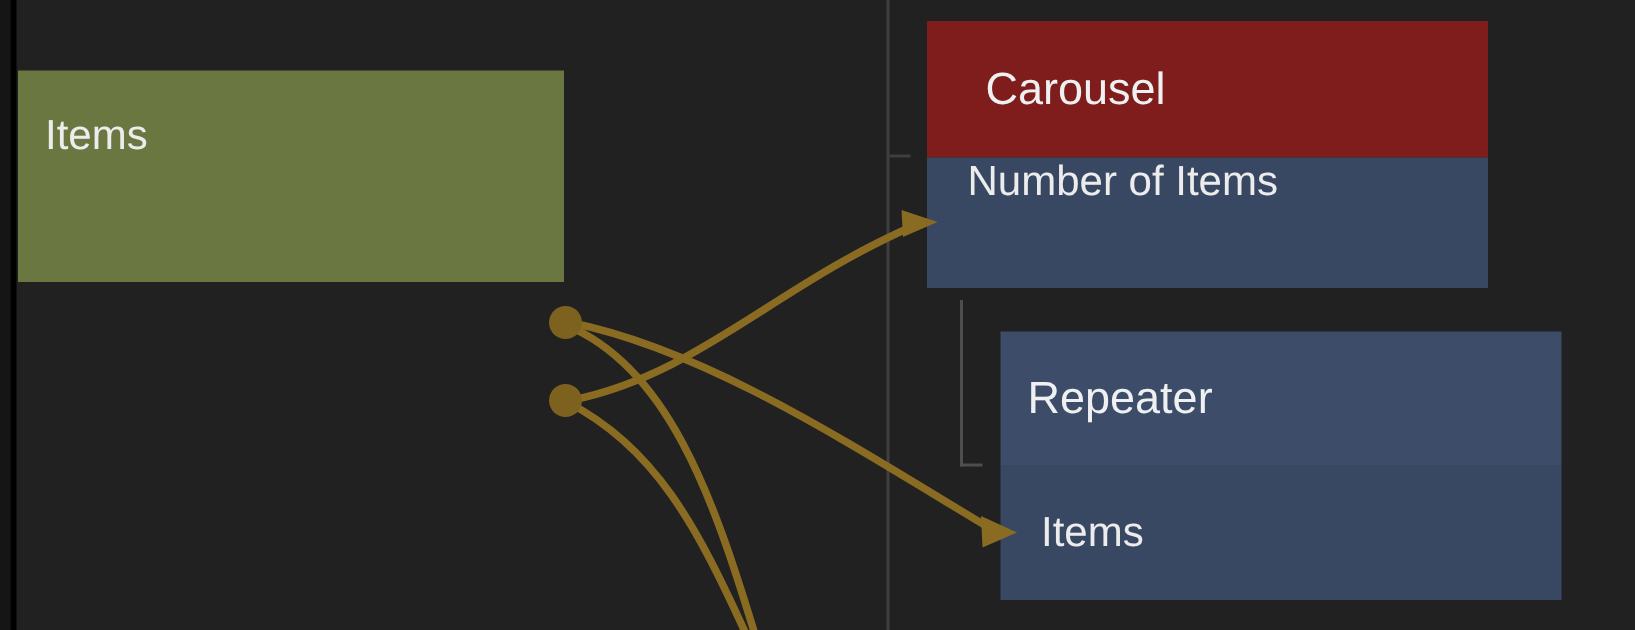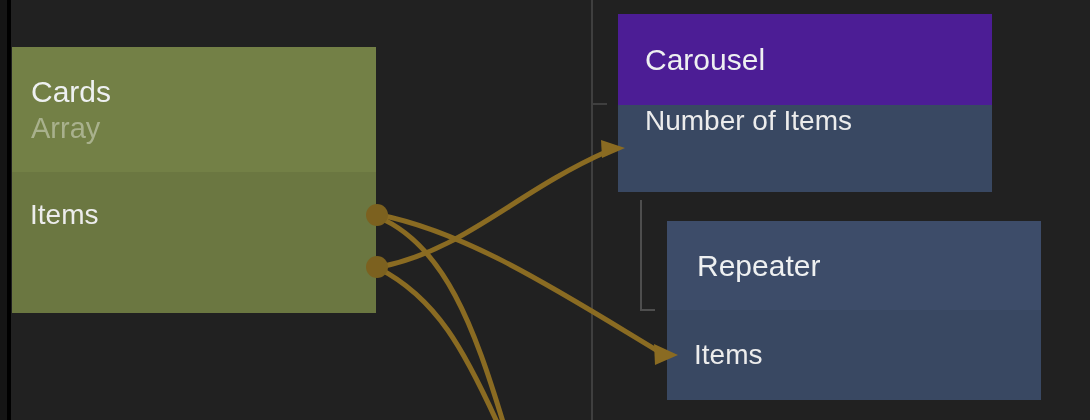--- a/index.html
+++ b/index.html
@@ -30,50 +30,46 @@
   #node-cards{left:12px;top:47px;width:364px;height:266px;}
   #node-cards .header{height:125px;background:#738046;padding-left:19px;box-sizing:border-box;}
   #node-cards .node-title{line-height:36px;}
   #node-cards .node-subtitle{font-size:29px;line-height:36px;color:#a9b18d;}
   #node-cards .body{height:141px;background:#6b7741;}
   #node-cards .row-items{position:absolute;left:18px;top:28px;height:30px;line-height:30px;}
   #node-cards .row-count{position:absolute;right:23px;top:80px;height:30px;line-height:30px;}
 
   
   #node-carousel{left:618px;top:14px;width:374px;height:178px;}
-  #node-carousel .header{height:91px;background:#4c1d95;padding-left:27px;box-sizing:border-box;}
+  #node-carousel .header{height:91px;background:#7f1d1d;padding-left:39px;box-sizing:border-box;}
   #node-carousel .body{height:87px;background:#394862;display:flex;padding-left:27px;box-sizing:border-box;}
 
   
   #node-repeater{left:667px;top:221px;width:374px;height:179px;}
-  #node-repeater .header{height:89px;background:#3d4c69;padding-left:30px;box-sizing:border-box;}
+  #node-repeater .header{height:89px;background:#3d4c69;padding-left:18px;box-sizing:border-box;}
   #node-repeater .body{height:90px;background:#394862;display:flex;align-items:center;padding-left:27px;box-sizing:border-box;}
 
   
   #wires{position:absolute;left:0;top:0;width:1090px;height:420px;pointer-events:none;}
   #wires path{fill:none;stroke-width:5;stroke-linecap:round;}
 </style>
 </head>
 <body>
 
 <div id="canvas">
 
   <div class="frame-strip"></div>
   <div class="frame-line"></div>
 
   <div class="v-guide"></div>
   <div class="guide-tick"></div>
   <div class="tree-vline"></div>
   <div class="tree-foot"></div>
 
   <div class="node" id="node-cards">
-    <div class="header">
-      <div class="node-title">Cards</div>
-      <div class="node-subtitle">Array</div>
-    </div>
     <div class="body">
       <div class="port-label row-items">Items</div>
     </div>
   </div>
 
   <div class="node" id="node-carousel">
     <div class="header">
       <div class="node-title">Carousel</div>
     </div>
     <div class="body">

